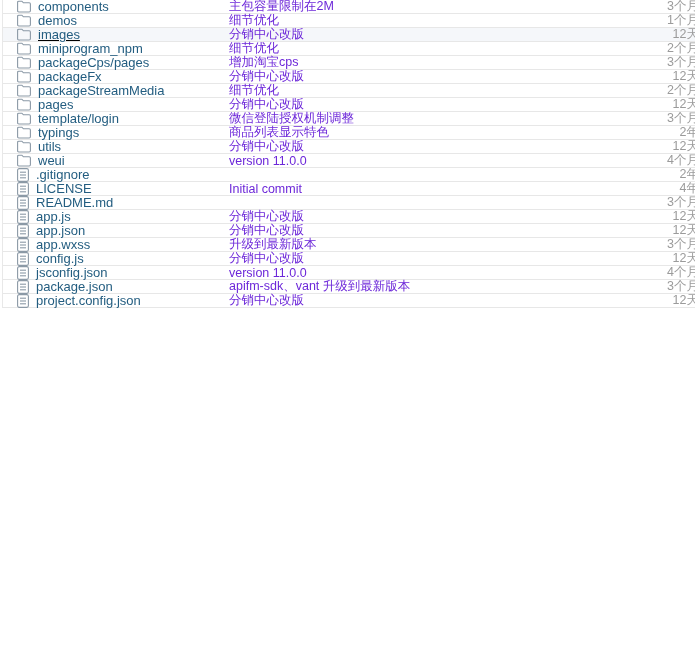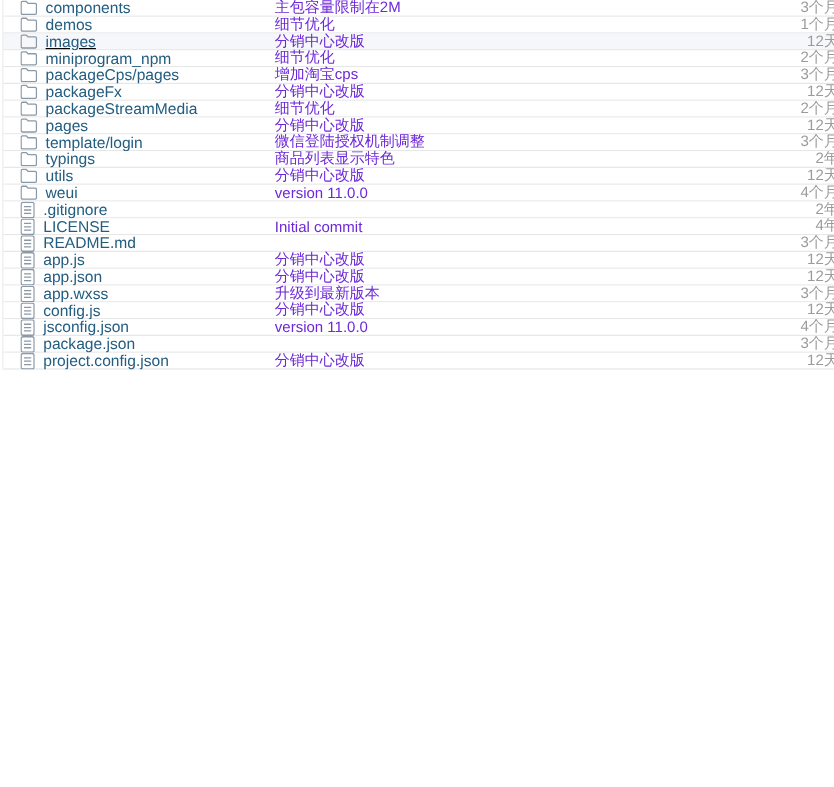--- a/index.html
+++ b/index.html
@@ -308,20 +308,21 @@
   <div class="row">
     <span class="icon">
         <svg width="12" height="14" viewBox="0 0 12 14" fill="none" stroke="#8b99a6" stroke-width="1.1">
           <rect x="0.6" y="0.6" width="10.8" height="12.8" rx="1.6"></rect>
           <line x1="3" y1="4.2" x2="9" y2="4.2"></line>
           <line x1="3" y1="7" x2="9" y2="7"></line>
           <line x1="3" y1="9.8" x2="9" y2="9.8"></line>
         </svg>
       </span>
     <a class="name">package.json</a>
+    <a class="msg">apifm-sdk、vant 升级到最新版本</a>
     <span class="date">3个月</span>
   </div>
 
   <div class="row">
     <span class="icon">
         <svg width="12" height="14" viewBox="0 0 12 14" fill="none" stroke="#8b99a6" stroke-width="1.1">
           <rect x="0.6" y="0.6" width="10.8" height="12.8" rx="1.6"></rect>
           <line x1="3" y1="4.2" x2="9" y2="4.2"></line>
           <line x1="3" y1="7" x2="9" y2="7"></line>
           <line x1="3" y1="9.8" x2="9" y2="9.8"></line>

